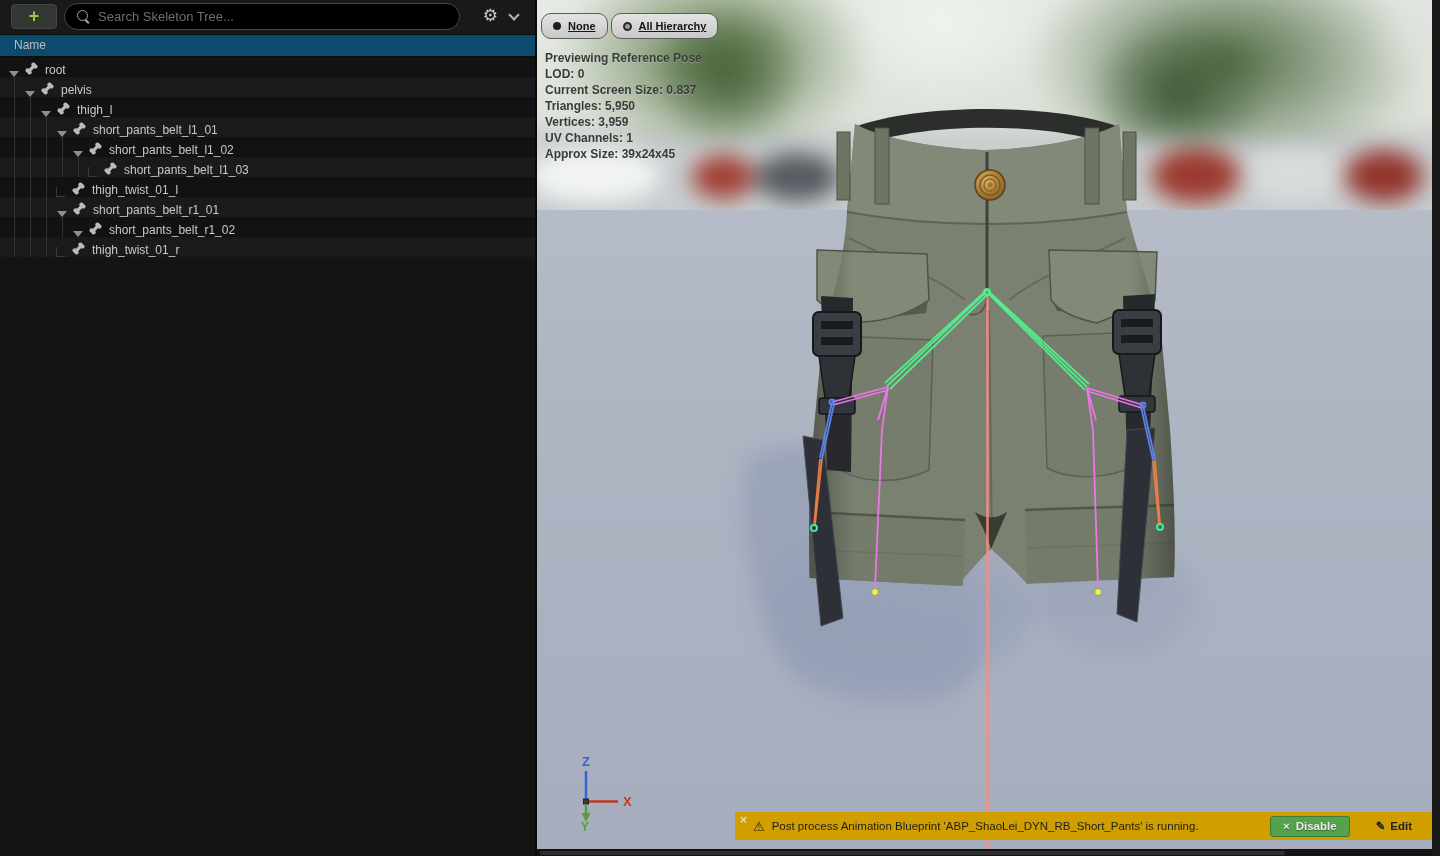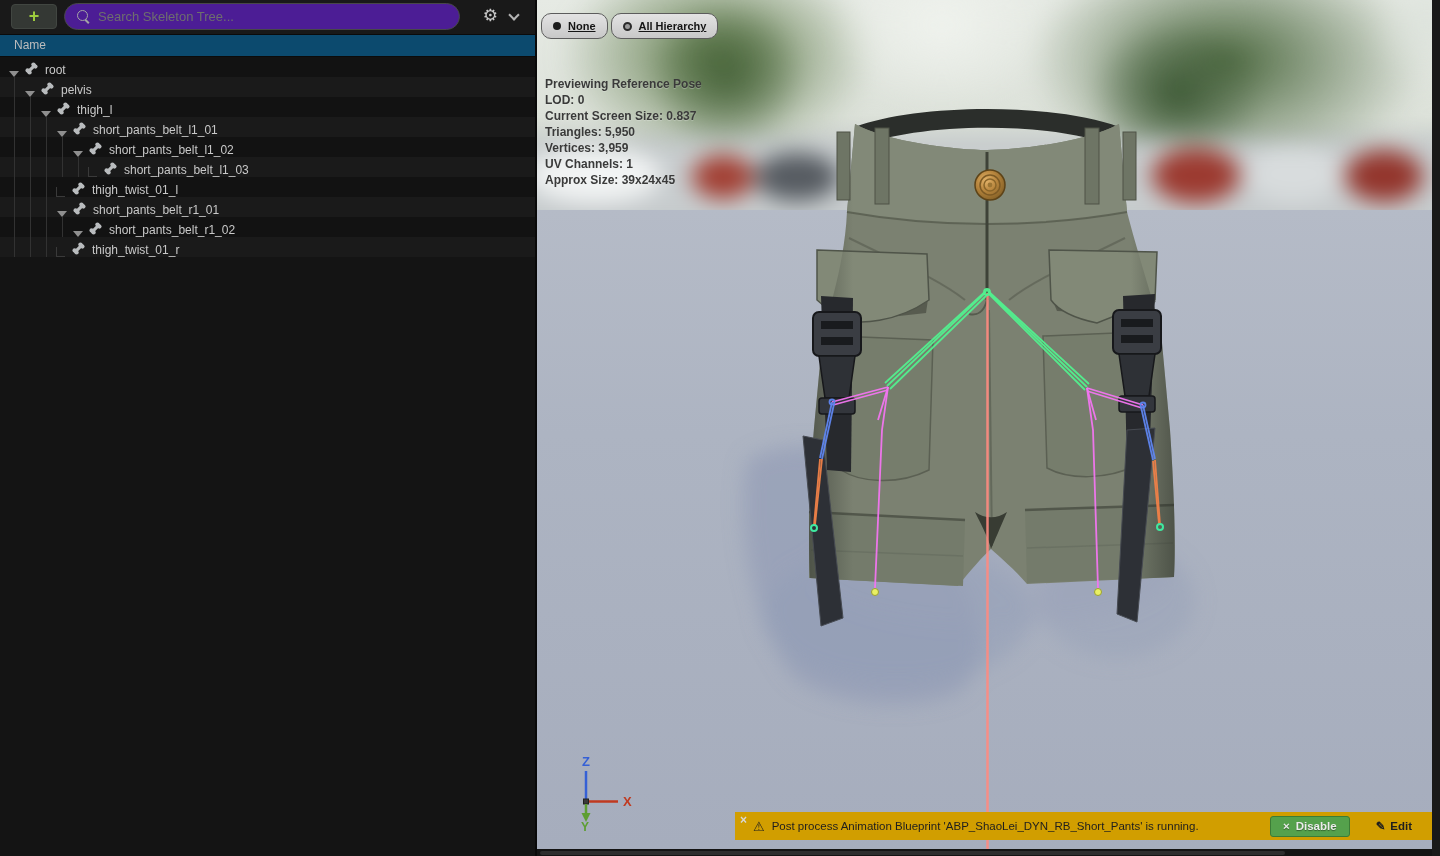--- a/index.html
+++ b/index.html
@@ -6,21 +6,21 @@
   html,body { width:1440px; height:856px; overflow:hidden; background:#0c0c0c;
     font-family:"Liberation Sans", sans-serif; }
   .app { position:relative; width:1440px; height:856px; background:#141414; }
 
   
   .left-panel { position:absolute; left:0; top:0; width:535px; height:856px; background:#141414; }
   .toolbar { position:relative; height:34px; background:#191919; }
   .add-btn { position:absolute; left:11px; top:4px; width:46px; height:25px; background:#343834;
     border:1px solid #414641; border-radius:4px; color:var(--plus-green,#9ccb3d);
     font-size:18px; font-weight:bold; line-height:22px; text-align:center; cursor:pointer; }
-  .search-box { position:absolute; left:64px; top:3px; width:396px; height:27px; background:#4c1d95;
+  .search-box { position:absolute; left:64px; top:3px; width:396px; height:27px; background:#000000;
     border:1px solid #484848; border-radius:14px; display:flex; align-items:center; padding:0 10px; }
   .mag { position:relative; width:13px; height:13px; margin:0 8px 0 2px; flex:0 0 auto; }
   .mag::before { content:""; position:absolute; left:0; top:0; width:9px; height:9px;
     border:1.6px solid #a5a5a5; border-radius:50%; }
   .mag::after { content:""; position:absolute; left:9px; top:9px; width:5px; height:1.8px;
     background:#a5a5a5; transform:rotate(45deg); transform-origin:0 0; }
   .search-box input { flex:1; background:transparent; border:none; outline:none;
     color:#cfcfcf; font-size:13px; font-family:"Liberation Sans", sans-serif; }
   .search-box input::placeholder { color:#6e6e6e; }
   .gear { position:absolute; right:37px; top:5px; font-size:17px; color:#c8c8c8; line-height:22px; cursor:pointer; }
@@ -60,21 +60,21 @@
 
   
   .vp-buttons { position:absolute; left:4px; top:13px; display:flex; gap:3px; }
   .pill { height:19px; display:flex; align-items:center; gap:7px; padding:12px 11px;
     background:linear-gradient(#e3e3e3,#c8c8c8); border:1px solid #5c5c5c; border-radius:10px;
     font-size:11px; font-weight:bold; color:#141414; cursor:pointer;text-decoration:underline; }
   .dot-filled { width:8px; height:8px; border-radius:50%; background:#1c1c1c; }
   .dot-ring { width:9px; height:9px; border-radius:50%; border:2px solid #2a2a2a; background:#9a9a9a; }
 
   .stats { position:absolute; left:8px; top:50px; font-size:12px; font-weight:bold; color:#3a3a3a;
-    line-height:16px; text-shadow:0 1px 1px rgba(235,238,235,0.35);margin-top:26px; }
+    line-height:16px; text-shadow:0 1px 1px rgba(235,238,235,0.35); }
 
   .gizmo { position:absolute; left:36px; top:752px; }
 
   .notif { position:absolute; left:198px; top:812px; width:697px; height:28px;
     background:var(--notification-bg,#d19e00); display:flex; align-items:center; padding:0 12px 0 18px; }
   .notif .close { position:absolute; left:5px; top:1px; color:#d8d8d8; font-size:12px; font-weight:bold; cursor:pointer; }
   .notif .warn { color:#1e1e1e; font-size:13px; margin-right:7px; }
   .notif .msg { color:#1e1e1e; font-size:11.5px; font-weight:normal; white-space:nowrap; }
   .notif .disable-btn { margin-left:auto; height:21px; display:flex; align-items:center; gap:6px;
     background:var(--disable-button-bg,#55a14c); border:1px solid #3c7c36; border-radius:3px;

